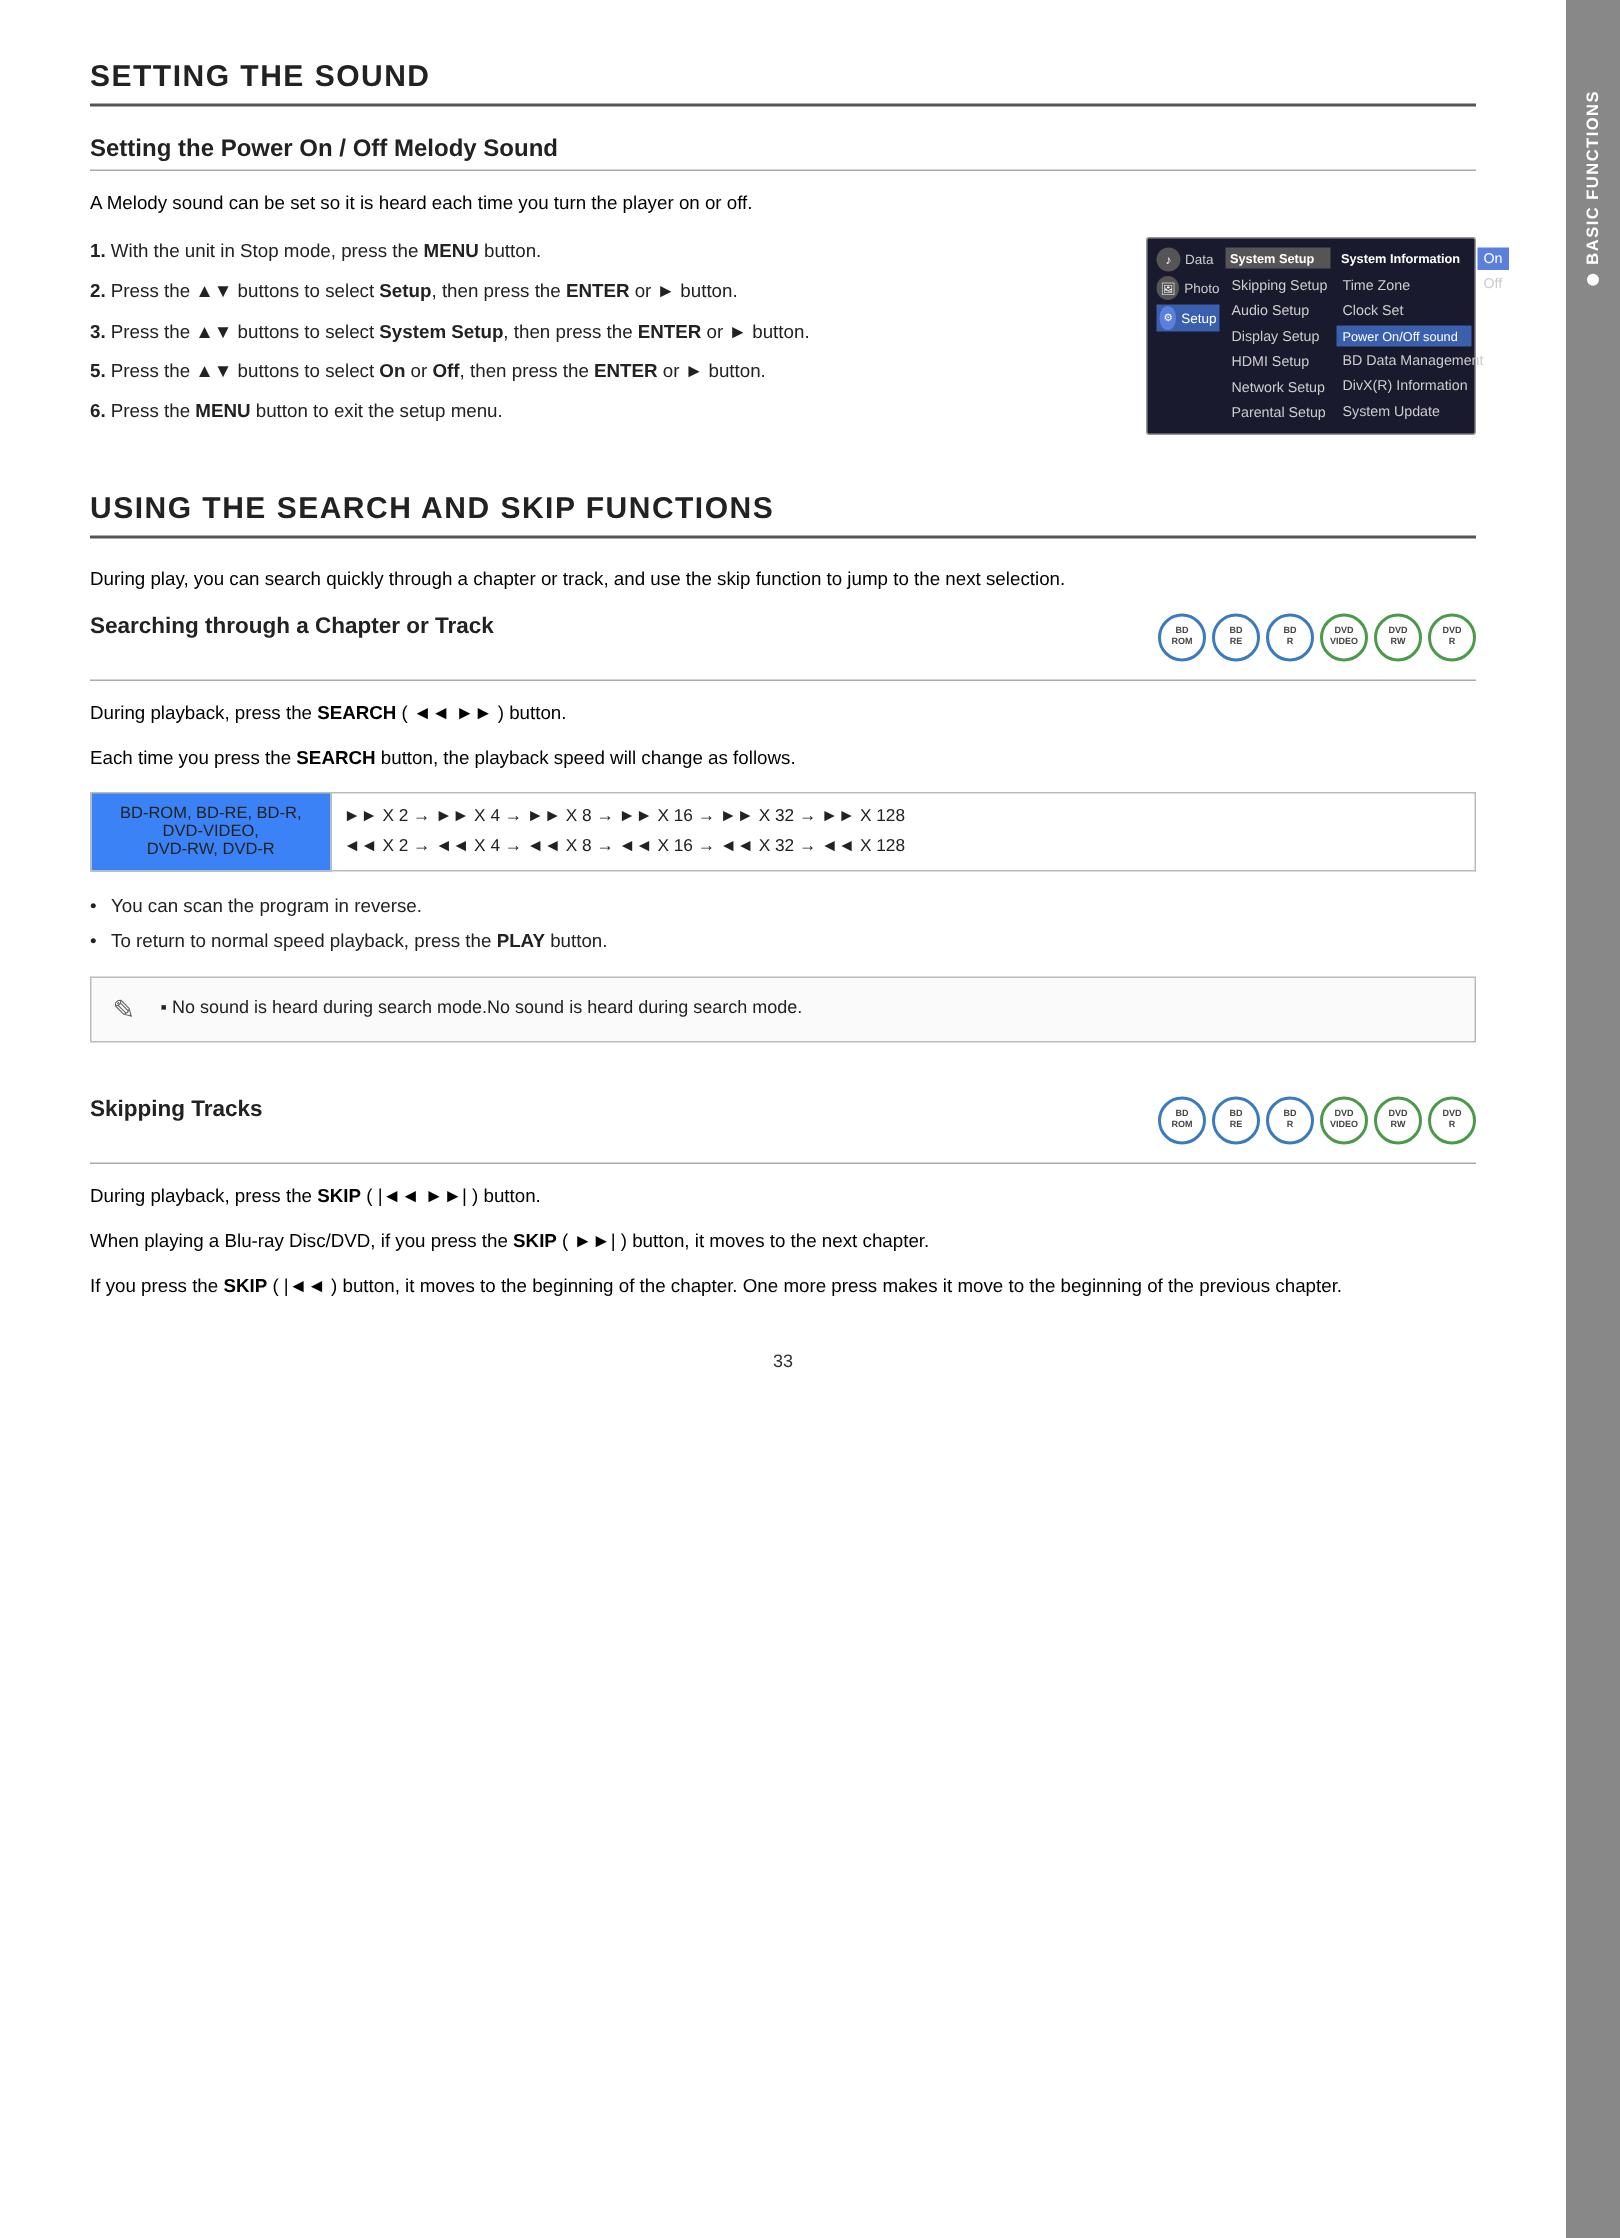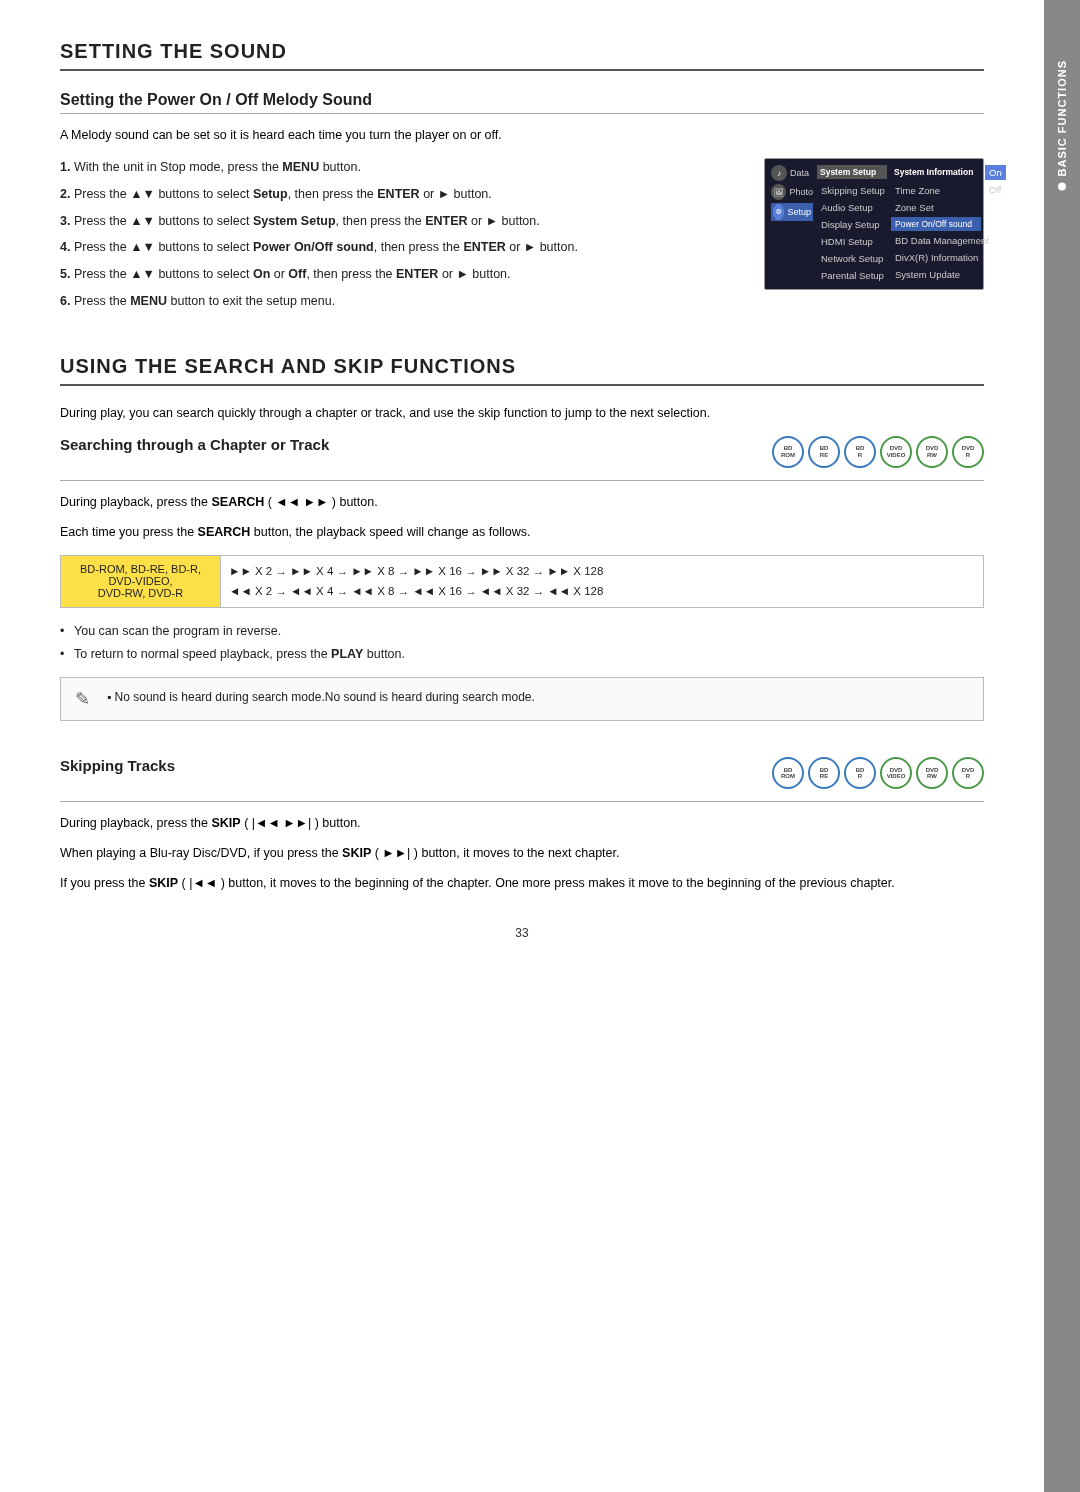--- a/index.html
+++ b/index.html
@@ -211,21 +211,21 @@
       border: 1px solid #bbb;
     }
 
     .search-table td {
       padding: 5px 8px;
       border: 1px solid #bbb;
       vertical-align: middle;
     }
 
     .search-table td:first-child {
-      background: #fde047;
+      background: #3b82f6;
       width: 160px;
       font-size: 11px;
       text-align: center;
     }
 
     
     .bullet-list {
       list-style: none;
       margin: 10px 0;
     }
@@ -300,24 +300,20 @@
             <span class="step-number">1.</span>
             With the unit in Stop mode, press the <b>MENU</b> button.
           </div>
           <div class="step-item">
             <span class="step-number">2.</span>
             Press the ▲▼ buttons to select <b>Setup</b>, then press the <b>ENTER</b> or ► button.
           </div>
           <div class="step-item">
             <span class="step-number">3.</span>
             Press the ▲▼ buttons to select <b>System Setup</b>, then press the <b>ENTER</b> or ► button.
-          </div>
-          <div class="step-item">
-            <span class="step-number">4.</span>
-            Press the ▲▼ buttons to select <b>Power On/Off sound</b>, then press the <b>ENTER</b> or ► button.
           </div>
           <div class="step-item">
             <span class="step-number">5.</span>
             Press the ▲▼ buttons to select <b>On</b> or <b>Off</b>, then press the <b>ENTER</b> or ► button.
           </div>
           <div class="step-item">
             <span class="step-number">6.</span>
             Press the <b>MENU</b> button to exit the setup menu.
           </div>
 
@@ -349,21 +345,21 @@
               <div class="menu-item">Audio Setup</div>
               <div class="menu-item">Display Setup</div>
               <div class="menu-item">HDMI Setup</div>
               <div class="menu-item">Network Setup</div>
               <div class="menu-item">Parental Setup</div>
             </div>
 
             <div class="menu-col" style="min-width:90px;">
               <div style="font-size:8.5px;color:#fff;font-weight:bold;padding:2px 3px;margin-bottom:2px;">System Information</div>
               <div class="menu-item">Time Zone</div>
-              <div class="menu-item">Zone Set</div>
+              <div class="menu-item">Clock Set</div>
               <div class="menu-item selected" style="font-size:8.5px;">Power On/Off sound</div>
               <div class="menu-item">BD Data Management</div>
               <div class="menu-item">DivX(R) Information</div>
               <div class="menu-item">System Update</div>
             </div>
 
             <div class="menu-col">
               <div class="menu-item highlighted">On</div>
               <div class="menu-item">Off</div>
             </div>

